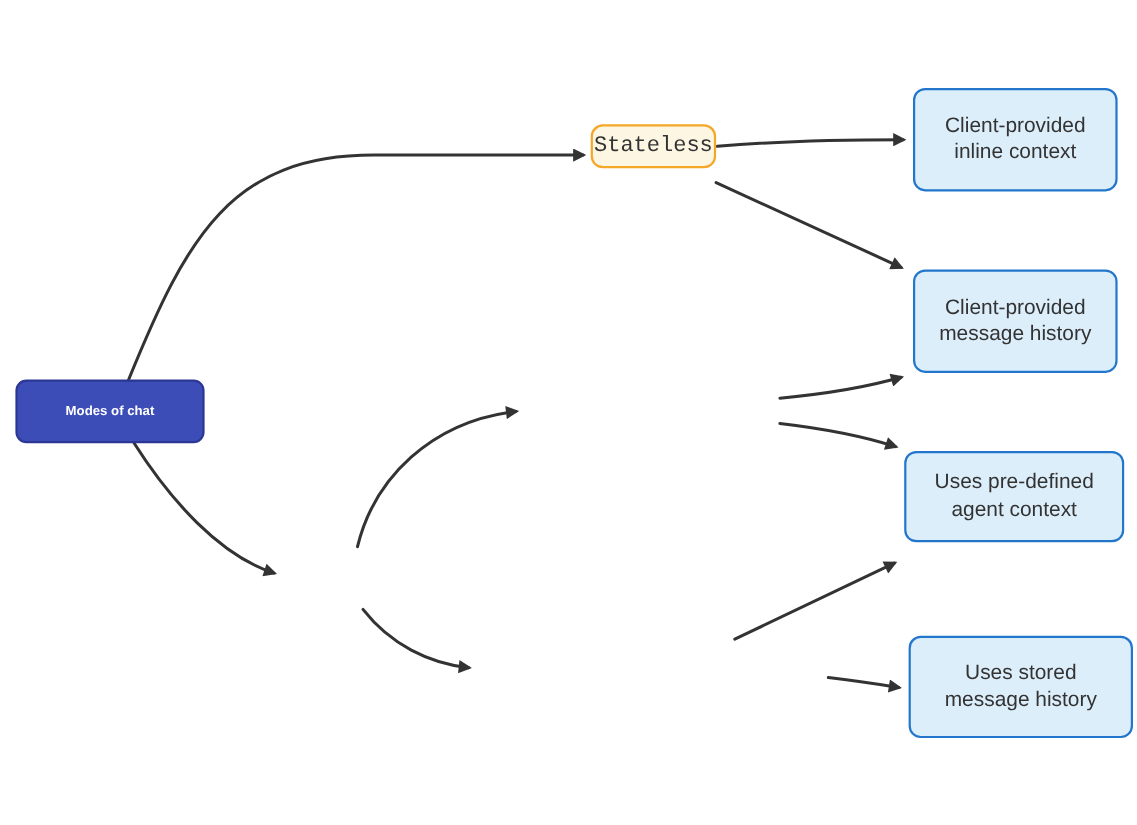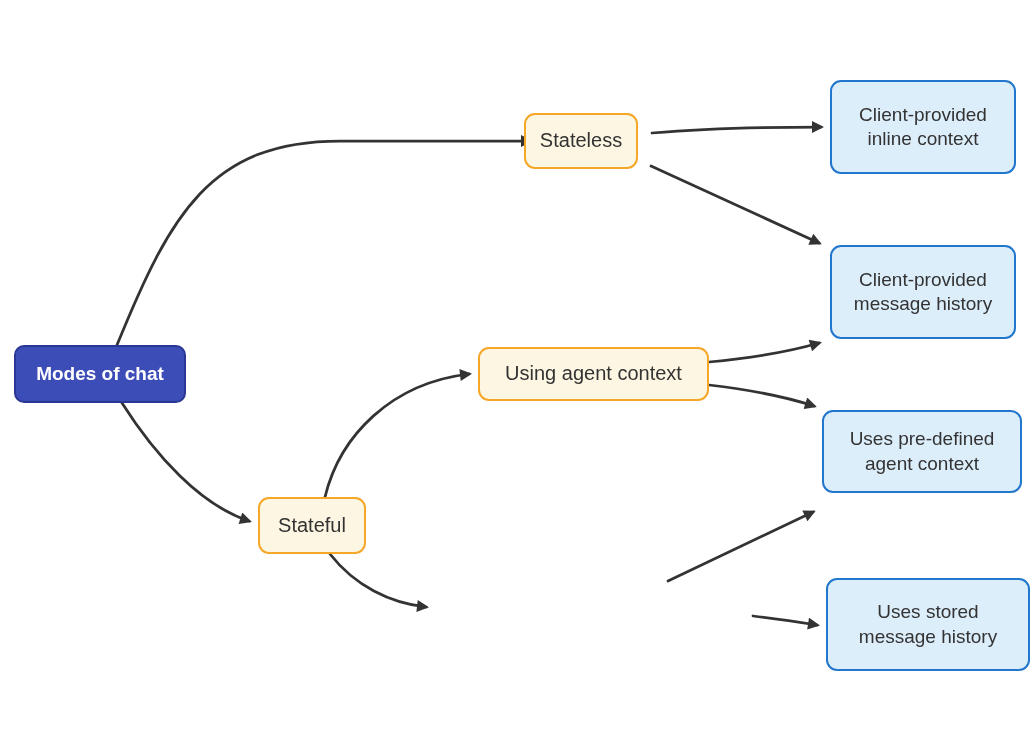--- a/index.html
+++ b/index.html
@@ -42,34 +42,34 @@
     white-space: pre-line;
     line-height: 1.28;
     border-radius: 11px;
   }
   .node.root {
     background: var(--root-fill, #3d4db7);
     border: 2px solid var(--root-border, #2a3794);
     border-radius: 10px;
     color: var(--root-text, #ffffff);
     font-weight: bold;
-    font-size: 19px;
+    font-size: 12px;
   }
   .node.mode {
     background: var(--mode-fill, #fdf6e3);
     border: 2px solid var(--mode-border, #f5a728);
   }
   .node.outcome {
     background: var(--outcome-fill, #ddeefb);
     border: 2px solid var(--outcome-border, #2277cc);
     font-size: 19px;
   }
 
   #node-root         { left: 14px;  top: 345px; width: 172px; height: 58px; }
-  #node-stateless    { left: 524px; top: 113px; width: 114px; height: 56px; }
+  #node-stateless    { left: 537px; top: 113px; width: 114px; height: 40px; font-family: Liberation Mono, monospace; }
   #node-inline       { left: 830px; top: 80px;  width: 186px; height: 94px; }
   #node-msghist      { left: 830px; top: 245px; width: 186px; height: 94px; }
   #node-agentctx     { left: 478px; top: 347px; width: 231px; height: 54px; }
   #node-predefined   { left: 822px; top: 410px; width: 200px; height: 83px; }
   #node-stateful     { left: 258px; top: 497px; width: 108px; height: 57px; }
   #node-conversation { left: 435px; top: 581px; width: 318px; height: 54px; }
   #node-stored       { left: 826px; top: 578px; width: 204px; height: 93px; }
 </style>
 </head>
 <body>
@@ -105,32 +105,26 @@
   <div class="node outcome" id="node-inline">
     <span class="node-label">Client-provided
 inline context</span>
   </div>
 
   <div class="node outcome" id="node-msghist">
     <span class="node-label">Client-provided
 message history</span>
   </div>
 
-  <div class="node mode" id="node-agentctx">
-    <span class="node-label">Using agent context</span>
-  </div>
 
   <div class="node outcome" id="node-predefined">
     <span class="node-label">Uses pre-defined
 agent context</span>
   </div>
 
-  <div class="node mode" id="node-stateful">
-    <span class="node-label">Stateful</span>
-  </div>
 
 
   <div class="node outcome" id="node-stored">
     <span class="node-label">Uses stored
 message history</span>
   </div>
 
 </div>
 
 </body></html>

